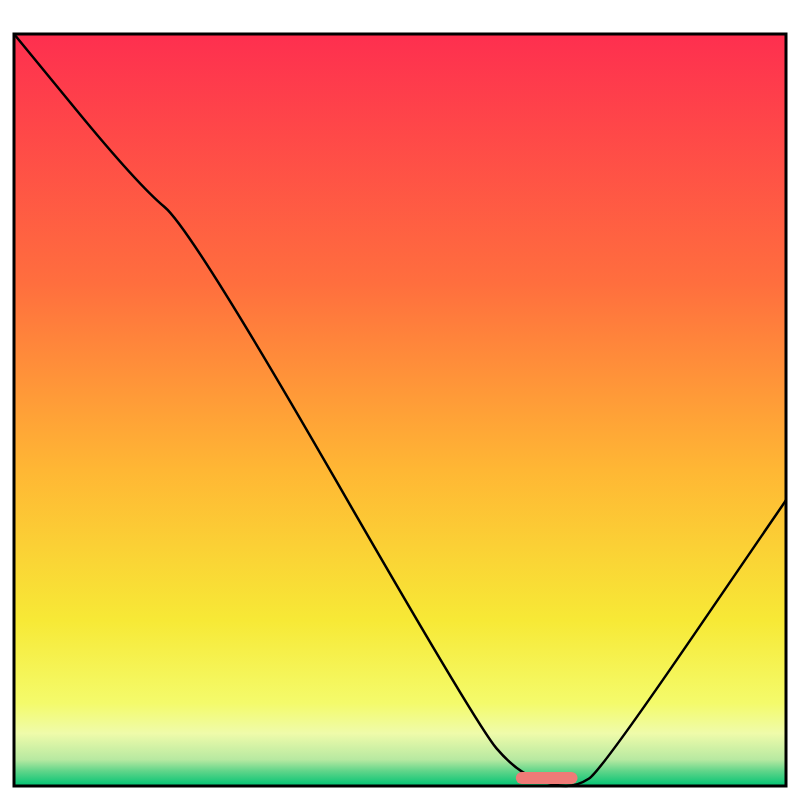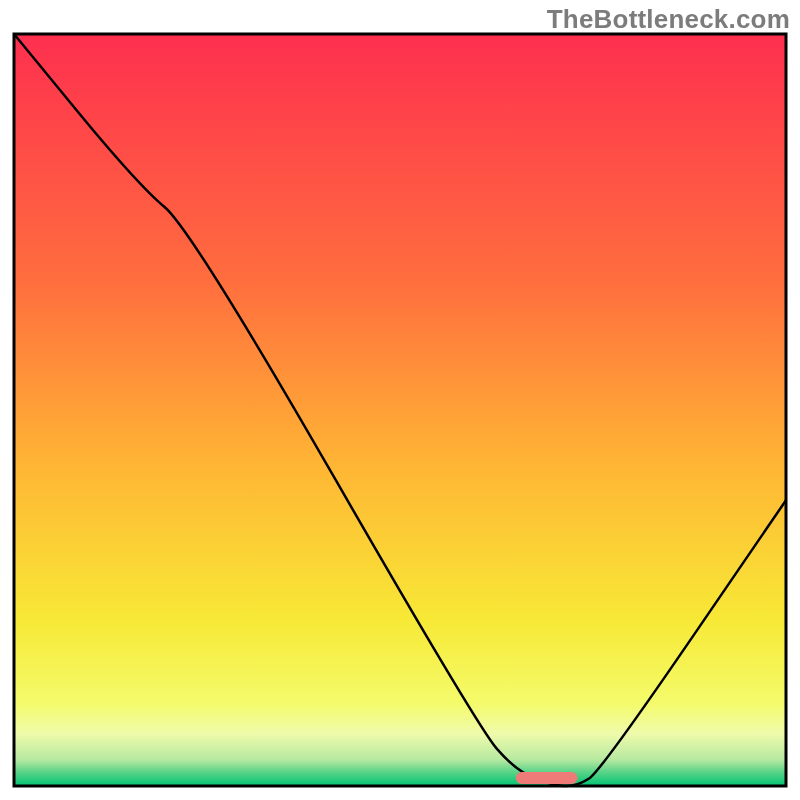--- a/index.html
+++ b/index.html
@@ -26,21 +26,20 @@
     letter-spacing: 0.2px;
   }
   svg {
     display: block;
   }
 </style>
 </head>
 <body>
 
 <div class="stage">
-  <div class="watermark">TheBottleneck.com</div>
 
   <svg id="chart-svg" width="800" height="800" viewBox="0 0 800 800">
     <defs>
       <linearGradient id="bg-grad" x1="0" y1="0" x2="0" y2="1">
           <stop offset="0%" stop-color="#fe2f4f"></stop>
           <stop offset="33%" stop-color="#ff6e3e"></stop>
           <stop offset="58%" stop-color="#ffb734"></stop>
           <stop offset="78%" stop-color="#f7e936"></stop>
           <stop offset="89%" stop-color="#f4fb6b"></stop>
           <stop offset="93%" stop-color="#effbaa"></stop>

